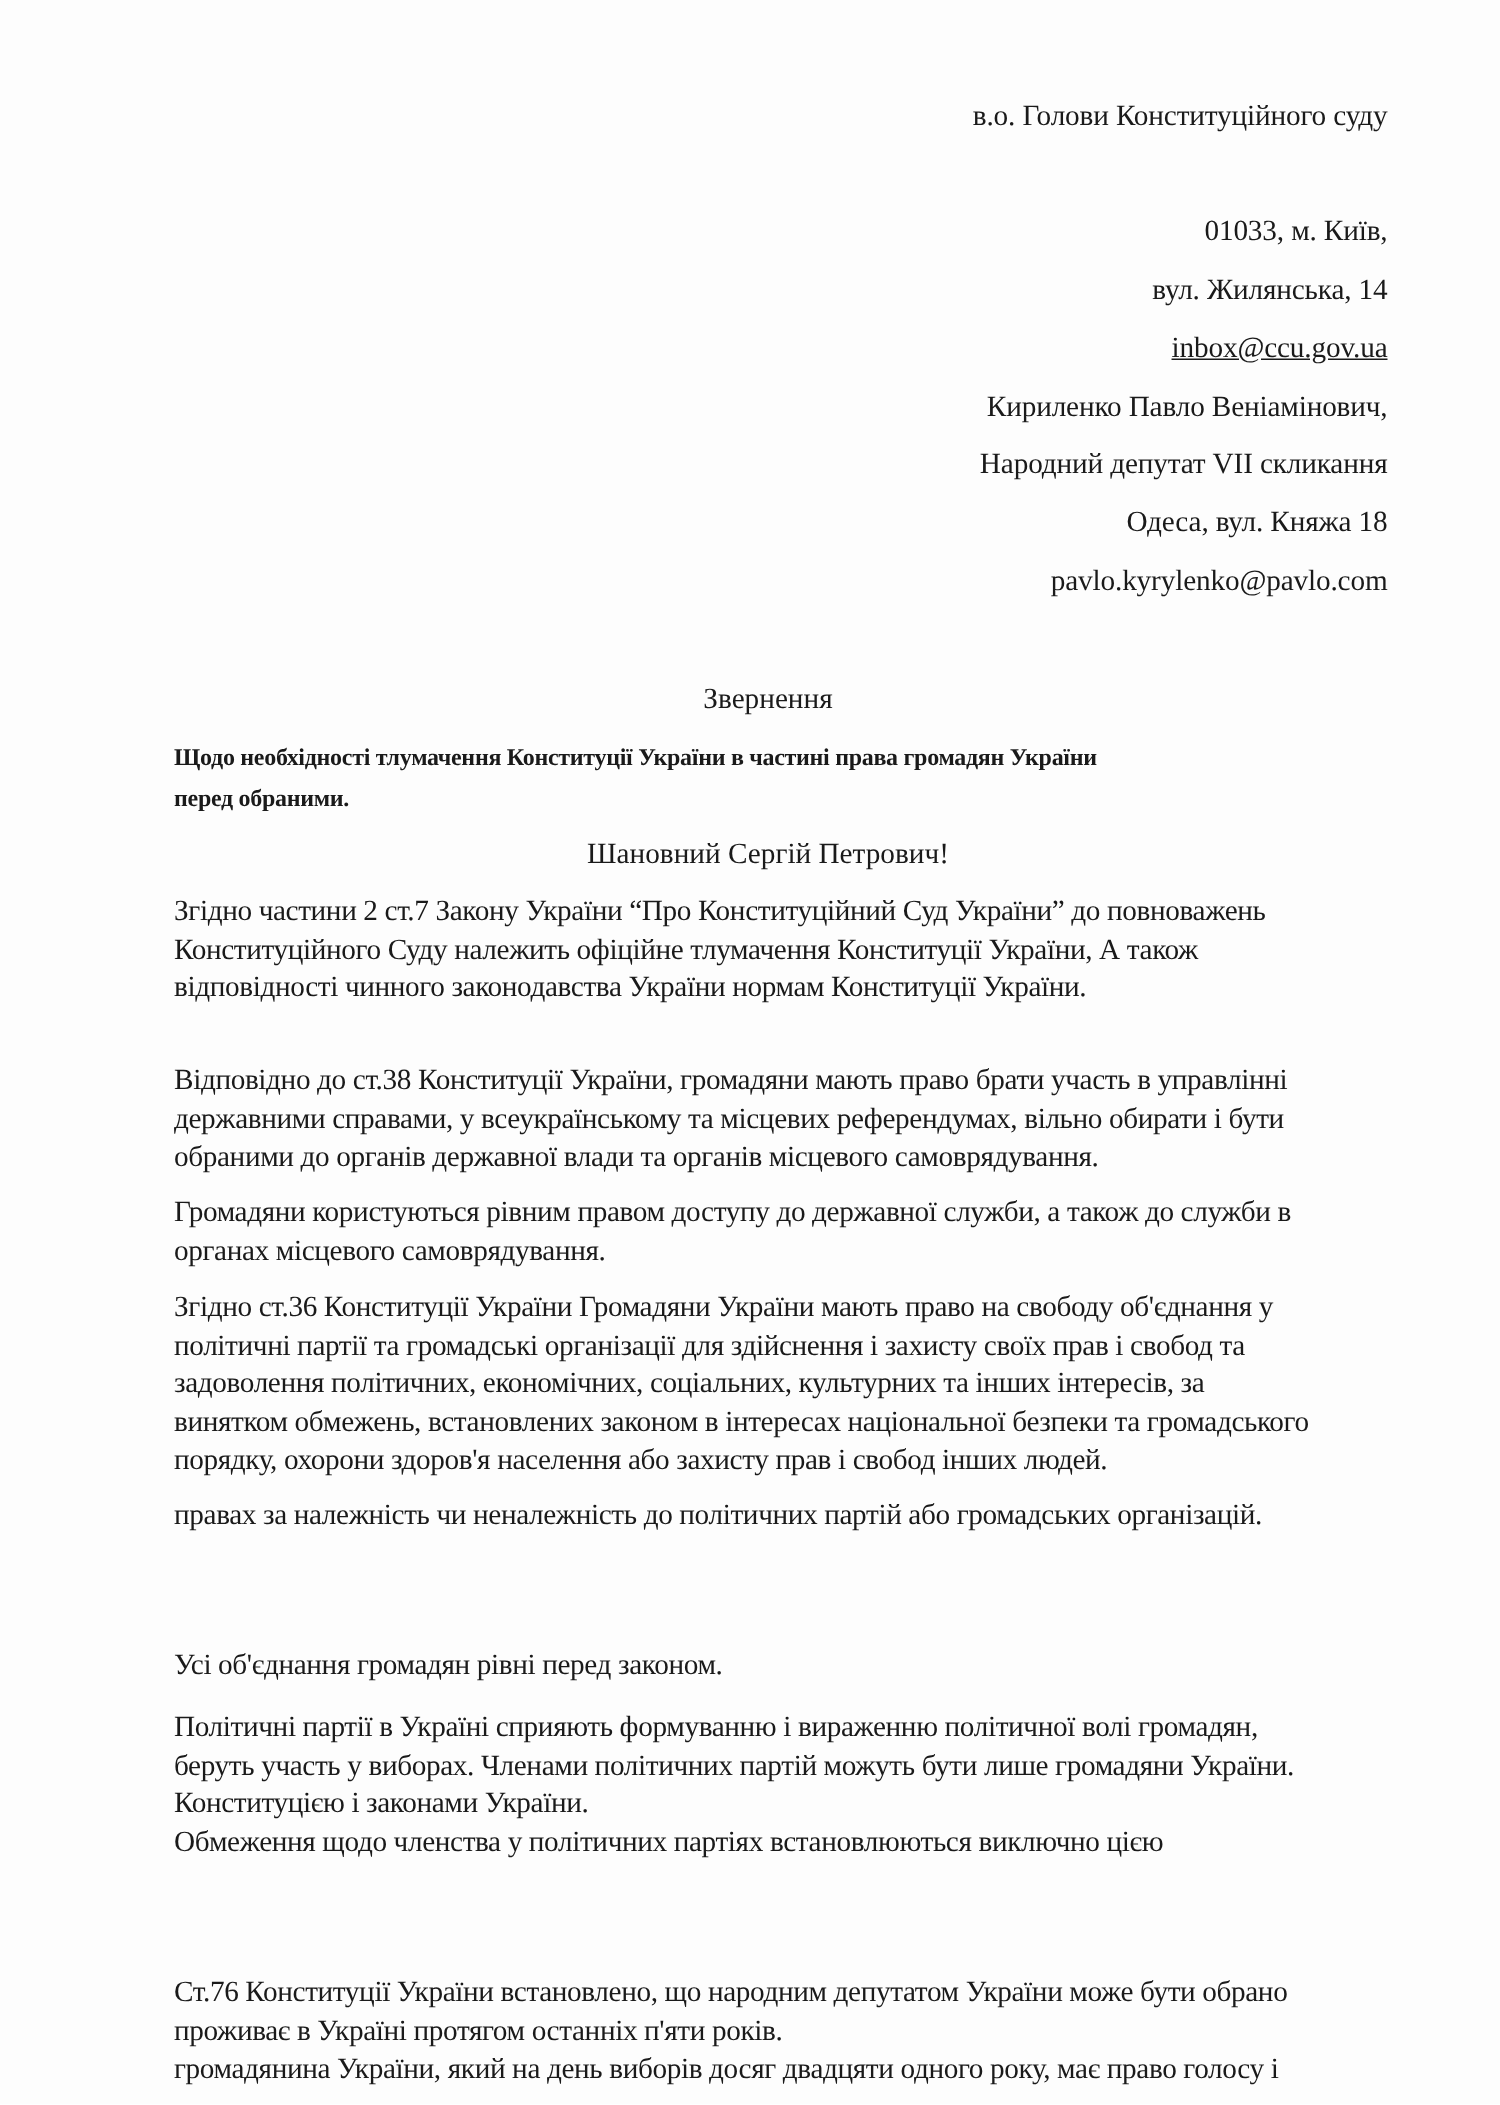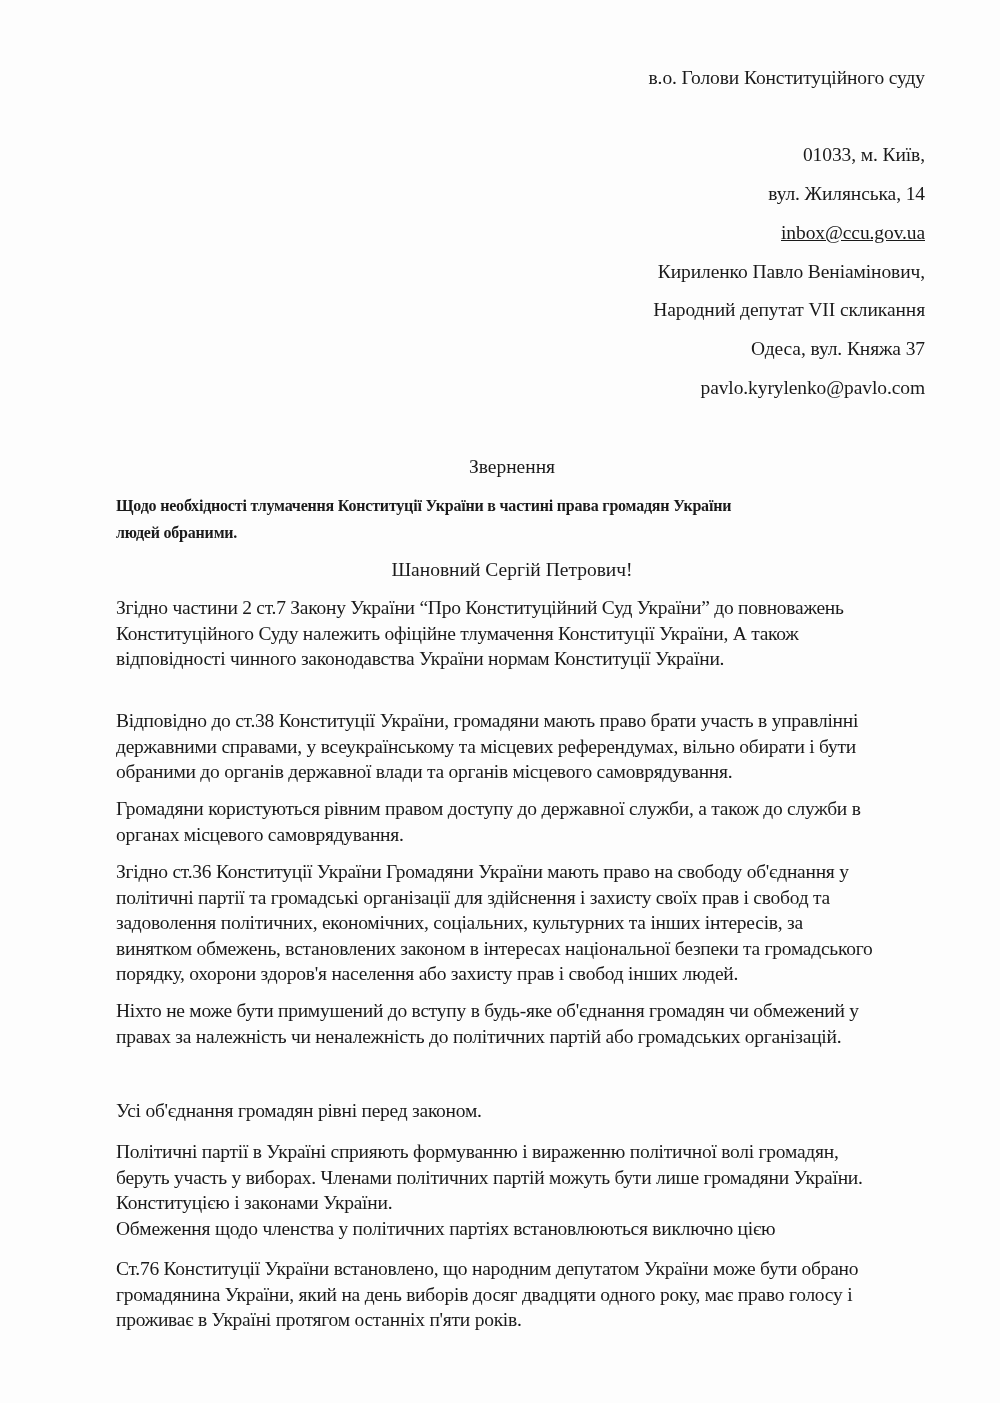--- a/index.html
+++ b/index.html
@@ -17,28 +17,28 @@
 
 <div class="page">
 
   <div class="addr" style="top:66px">в.о. Голови Конституційного суду</div>
   <div class="addr" style="top:143px">01033, м. Київ,</div>
   <div class="addr" style="top:182px">вул. Жилянська, 14</div>
   <div class="addr link" style="top:221px">inbox@ccu.gov.ua</div>
 
   <div class="addr" style="top:260px">Кириленко Павло Веніамінович,</div>
   <div class="addr" style="top:298px">Народний депутат VII скликання</div>
-  <div class="addr" style="top:337px">Одеса, вул. Княжа 37</div>
+  <div class="addr" style="top:337px">Одеса, вул. Княжа 18</div>
   <div class="addr" style="top:376px">pavlo.kyrylenko@pavlo.com</div>
 
   <div class="center" style="top:455px; left:12px">Звернення</div>
 
   <div class="subject" style="top:492px">
     <span style="display:block; white-space:nowrap">Щодо необхідності тлумачення Конституції України в частині права громадян України</span>
-    <span style="display:block; white-space:nowrap">людей обраними.</span>
+    <span style="display:block; white-space:nowrap">перед обраними.</span>
   </div>
 
   <div class="center" style="top:558px; left:12px">Шановний Сергій Петрович!</div>
 
   <div class="para" style="top:595px">
     <span class="ln">Згідно частини 2 ст.7 Закону України “Про Конституційний Суд України” до повноважень</span>
     <span class="ln">Конституційного Суду належить офіційне тлумачення Конституції України, А також</span>
     <span class="ln">відповідності чинного законодавства України нормам Конституції України.</span>
   </div>
 
@@ -55,34 +55,33 @@
 
   <div class="para" style="top:859px">
     <span class="ln">Згідно ст.36 Конституції України Громадяни України мають право на свободу об'єднання у</span>
     <span class="ln">політичні партії та громадські організації для здійснення і захисту своїх прав і свобод та</span>
     <span class="ln">задоволення політичних, економічних, соціальних, культурних та інших інтересів, за</span>
     <span class="ln">винятком обмежень, встановлених законом в інтересах національної безпеки та громадського</span>
     <span class="ln">порядку, охорони здоров'я населення або захисту прав і свобод інших людей.</span>
   </div>
 
   <div class="para" style="top:998px">
-    <span class="ln">Ніхто не може бути примушений до вступу в будь-яке об'єднання громадян чи обмежений у</span>
     <span class="ln">правах за належність чи неналежність до політичних партій або громадських організацій.</span>
   </div>
 
   <div class="para" style="top:1098px">
     <span class="ln">Усі об'єднання громадян рівні перед законом.</span>
   </div>
 
   <div class="para" style="top:1139px">
     <span class="ln">Політичні партії в Україні сприяють формуванню і вираженню політичної волі громадян,</span>
     <span class="ln">беруть участь у виборах. Членами політичних партій можуть бути лише громадяни України.</span>
     <span class="ln">Конституцією і законами України.</span>
     <span class="ln">Обмеження щодо членства у політичних партіях встановлюються виключно цією</span>
   </div>
 
-  <div class="para" style="top:1256px">
+  <div class="para" style="top:1316px">
     <span class="ln">Ст.76 Конституції України встановлено, що народним депутатом України може бути обрано</span>
+    <span class="ln">проживає в Україні протягом останніх п'яти років.</span>
     <span class="ln">громадянина України, який на день виборів досяг двадцяти одного року, має право голосу і</span>
-    <span class="ln">проживає в Україні протягом останніх п'яти років.</span>
   </div>
 
 </div>
 
 </body></html>

